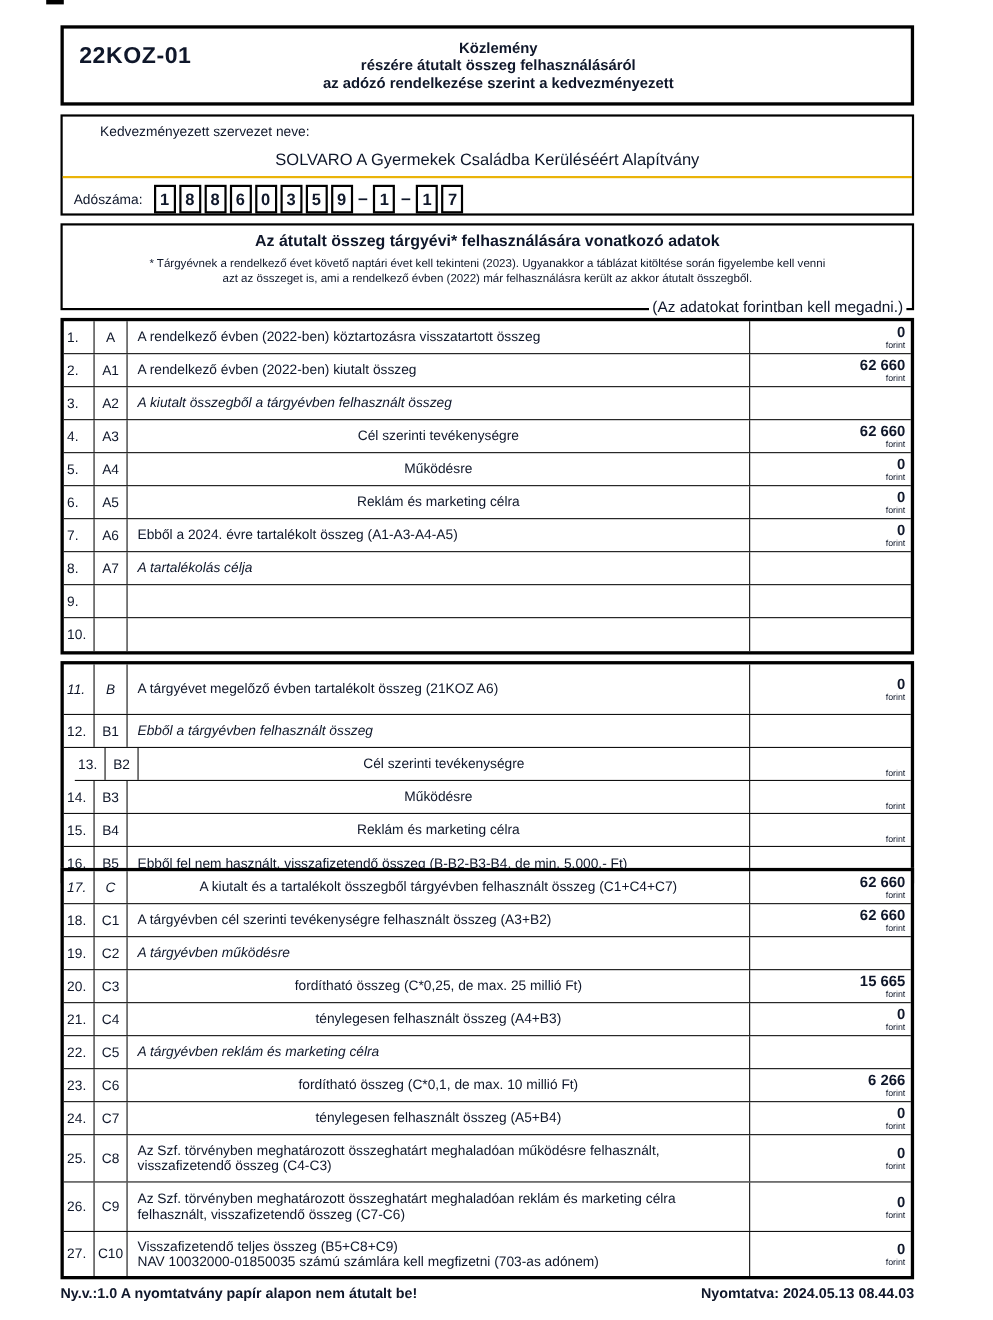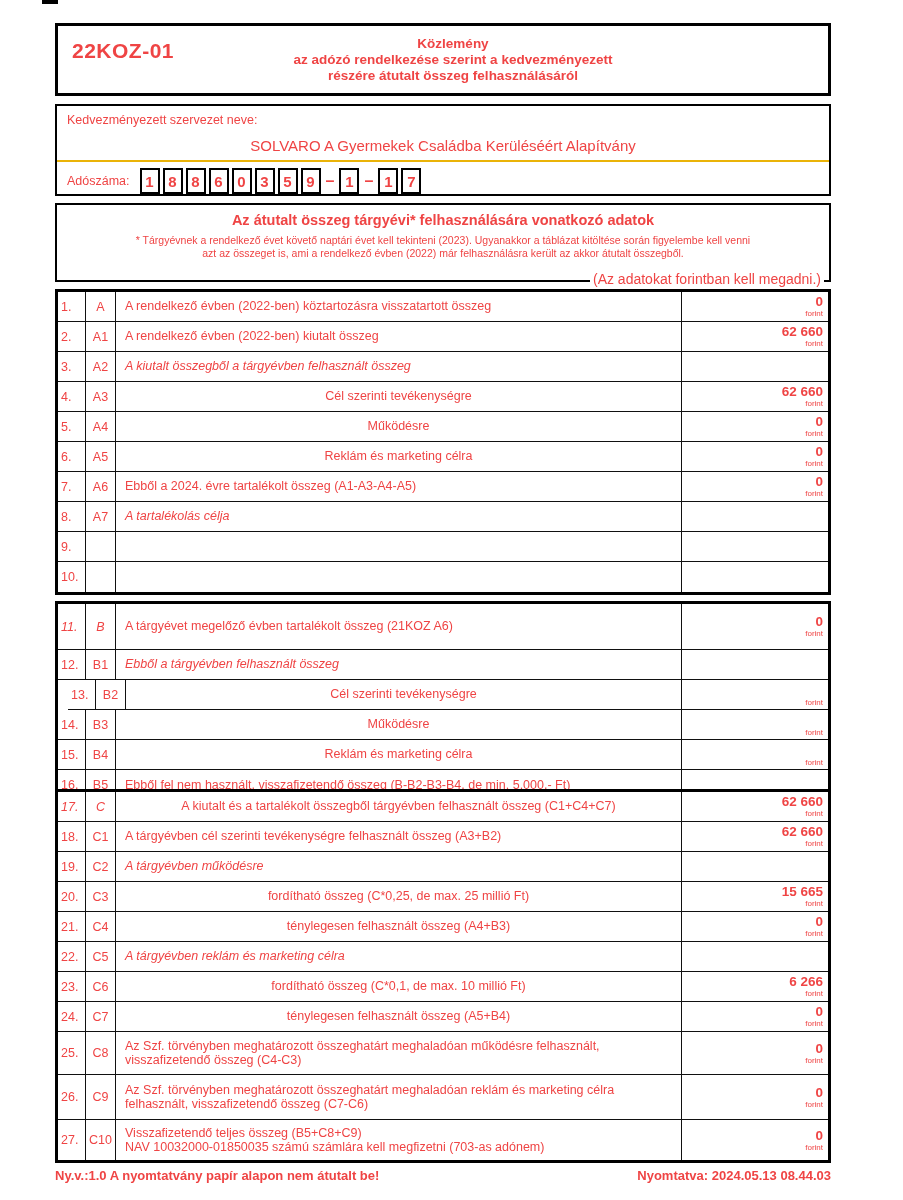--- a/index.html
+++ b/index.html
@@ -1,32 +1,32 @@
 <!DOCTYPE html>
 <html><head>
 <meta charset="utf-8">
 <style>
   * { margin:0; padding:0; box-sizing:border-box; }
   html,body { background:#e8e8e8; }
   .page {
     position:relative; width:903px; height:1200px; background:#fff;
-    font-family:"Liberation Sans", sans-serif; color:#ef4444; overflow:hidden;
+    font-family:"Liberation Sans", sans-serif; color:#0f172a; overflow:hidden;
     margin:0 auto;
   }
   .artifact-dash { position:absolute; left:42px; top:0; width:16px; height:4px; background:#000; }
 
   
   .box { position:absolute; left:55px; width:776px; border:3px solid #000; background:#fff; }
   .hdr-box { top:23px; height:73px; display:flex; align-items:center; }
   .form-id { position:absolute; left:14px; top:13px; font-size:21px; font-weight:bold; letter-spacing:0.5px; }
   .hdr-title { width:100%; text-align:center; font-weight:bold; font-size:13.5px; line-height:16px; padding-left:60px; padding-right:40px; }
 
   
   .org-box { top:104px; height:92px; border-width:2.5px; padding:5px 0 0 0; }
-  .org-label { font-size:12.5px; padding:2px 0 0 10px; }
+  .org-label { font-size:12.5px; padding:2px 0 0 10px;margin-left:24px; }
   .org-name { font-size:15px; font-weight:normal; padding:10px 10px 6px 10px; border-bottom:2px solid #eab308;text-align:center; }
   .tax-row { display:flex; align-items:center; padding:6px 0 0 10px; }
   .tax-label { font-size:12.5px; margin-right:10px; }
   .digits { display:flex; align-items:center; }
   .digit { width:20px; height:26px; border:2px solid #000; display:flex; align-items:center; justify-content:center;
            font-weight:bold; font-size:15px; margin-right:3px; }
   .dash { font-weight:bold; font-size:16px; margin:0 5px 0 2px; }
 
   
   .sec-box { top:203px; height:79px; border-width:2.5px; }
@@ -60,22 +60,22 @@
 <body>
 
 <div class="page">
 
   <div class="artifact-dash"></div>
 
   <div class="box hdr-box">
     <div class="form-id">22KOZ-01</div>
     <div class="hdr-title">
       <div>Közlemény</div>
+      <div>részére átutalt összeg felhasználásáról</div>
       <div>az adózó rendelkezése szerint a kedvezményezett</div>
-      <div>részére átutalt összeg felhasználásáról</div>
     </div>
   </div>
 
   <div class="box org-box">
     <div class="org-label">Kedvezményezett szervezet neve:</div>
     <div class="org-name">SOLVARO A Gyermekek Családba Kerüléséért Alapítvány</div>
     <div class="tax-row">
       <span class="tax-label">Adószáma:</span>
       <span class="digits" id="tax-digits">
           <span class="digit">1</span>

